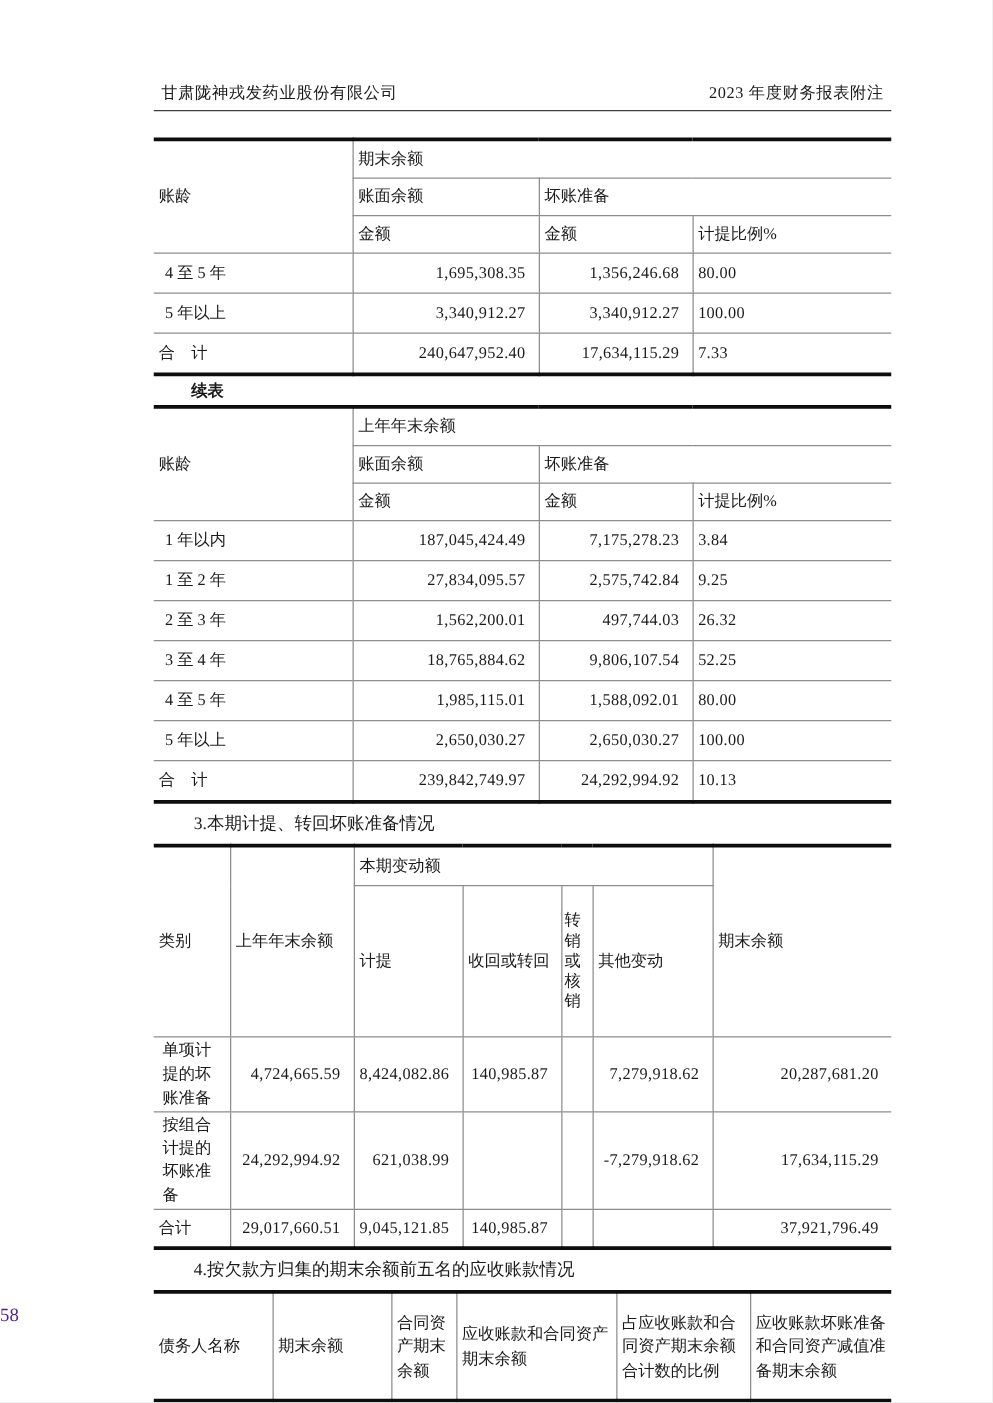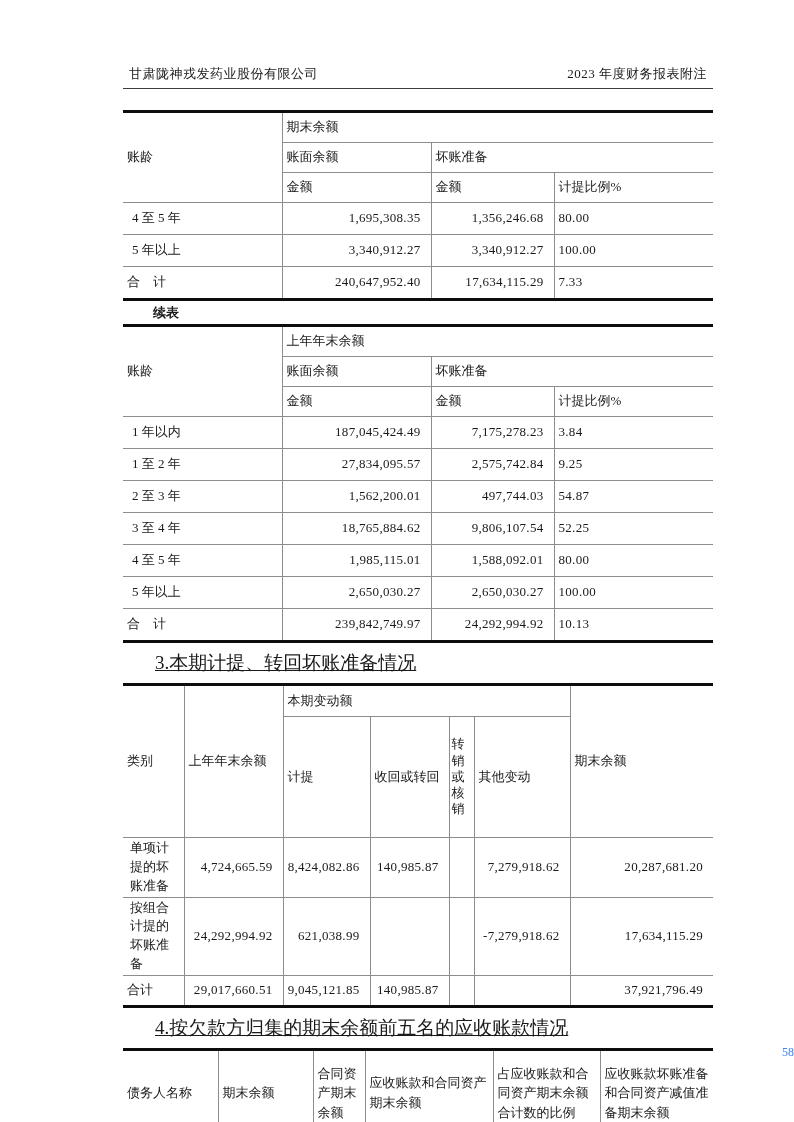--- a/index.html
+++ b/index.html
@@ -36,32 +36,32 @@
   td:first-child{border-left:none;}
   td:last-child{border-right:none;}
   .c{}
   .l{text-align:left;padding-left:9px;}
   .r{text-align:right;padding-right:10px;letter-spacing:.3px;}
   .num{letter-spacing:.3px;}
   tr.hh td{height:27px;}          
   tr.dr td{height:29px;}          
   .t1{margin-top:21px;}
   .cont-label{font-size:13px;margin:3px 0 3px 30px;height:17px;font-weight:bold;}
-  .sec-title{font-size:19px;margin:7px 0 7px 32px;text-decoration:underline;}
+  .sec-title{font-size:14px;margin:7px 0 7px 32px;}
   .t3 tr.g td{height:28px;}
   .t3 tr.sub td{height:84px;}
   .t3 tr.r1 td{height:54px;}
   .t3 tr.r2 td{height:69px;}
   .t3 tr.r3 td{height:27px;}
   .t3 .cat{padding-left:7px;padding-right:5px;}
   .t3 .wo{padding:18px 2px;word-break:break-all;line-height:1.25;}
   .t4 tr td{height:82px;line-height:1.5;}
   .pagenum{
     position:absolute;left:0;top:1045px;width:794px;
-    text-align:right;font-size:12px;color:#3b82f6;
+    text-align:left;font-size:15px;color:#4c1d95;
   }
 </style>
 </head>
 <body>
 
 <div class="page">
   <div class="content">
 
     <div class="doc-header">
       <span>甘肃陇神戎发药业股份有限公司</span>
@@ -142,21 +142,21 @@
       <tr class="dr">
         <td class="l">1 至 2 年</td>
         <td class="r">27,834,095.57</td>
         <td class="r">2,575,742.84</td>
         <td class="c num">9.25</td>
       </tr>
       <tr class="dr">
         <td class="l">2 至 3 年</td>
         <td class="r">1,562,200.01</td>
         <td class="r">497,744.03</td>
-        <td class="c num">54.87</td>
+        <td class="c num">26.32</td>
       </tr>
       <tr class="dr">
         <td class="l">3 至 4 年</td>
         <td class="r">18,765,884.62</td>
         <td class="r">9,806,107.54</td>
         <td class="c num">52.25</td>
       </tr>
       <tr class="dr">
         <td class="l">4 至 5 年</td>
         <td class="r">1,985,115.01</td>

